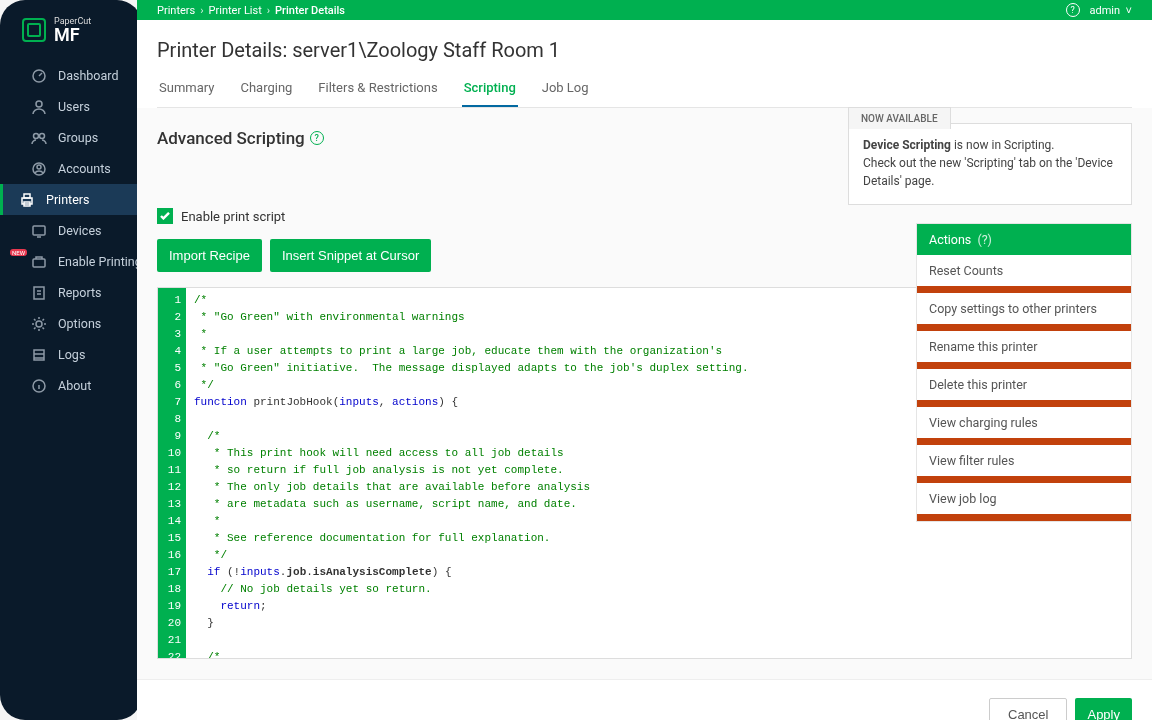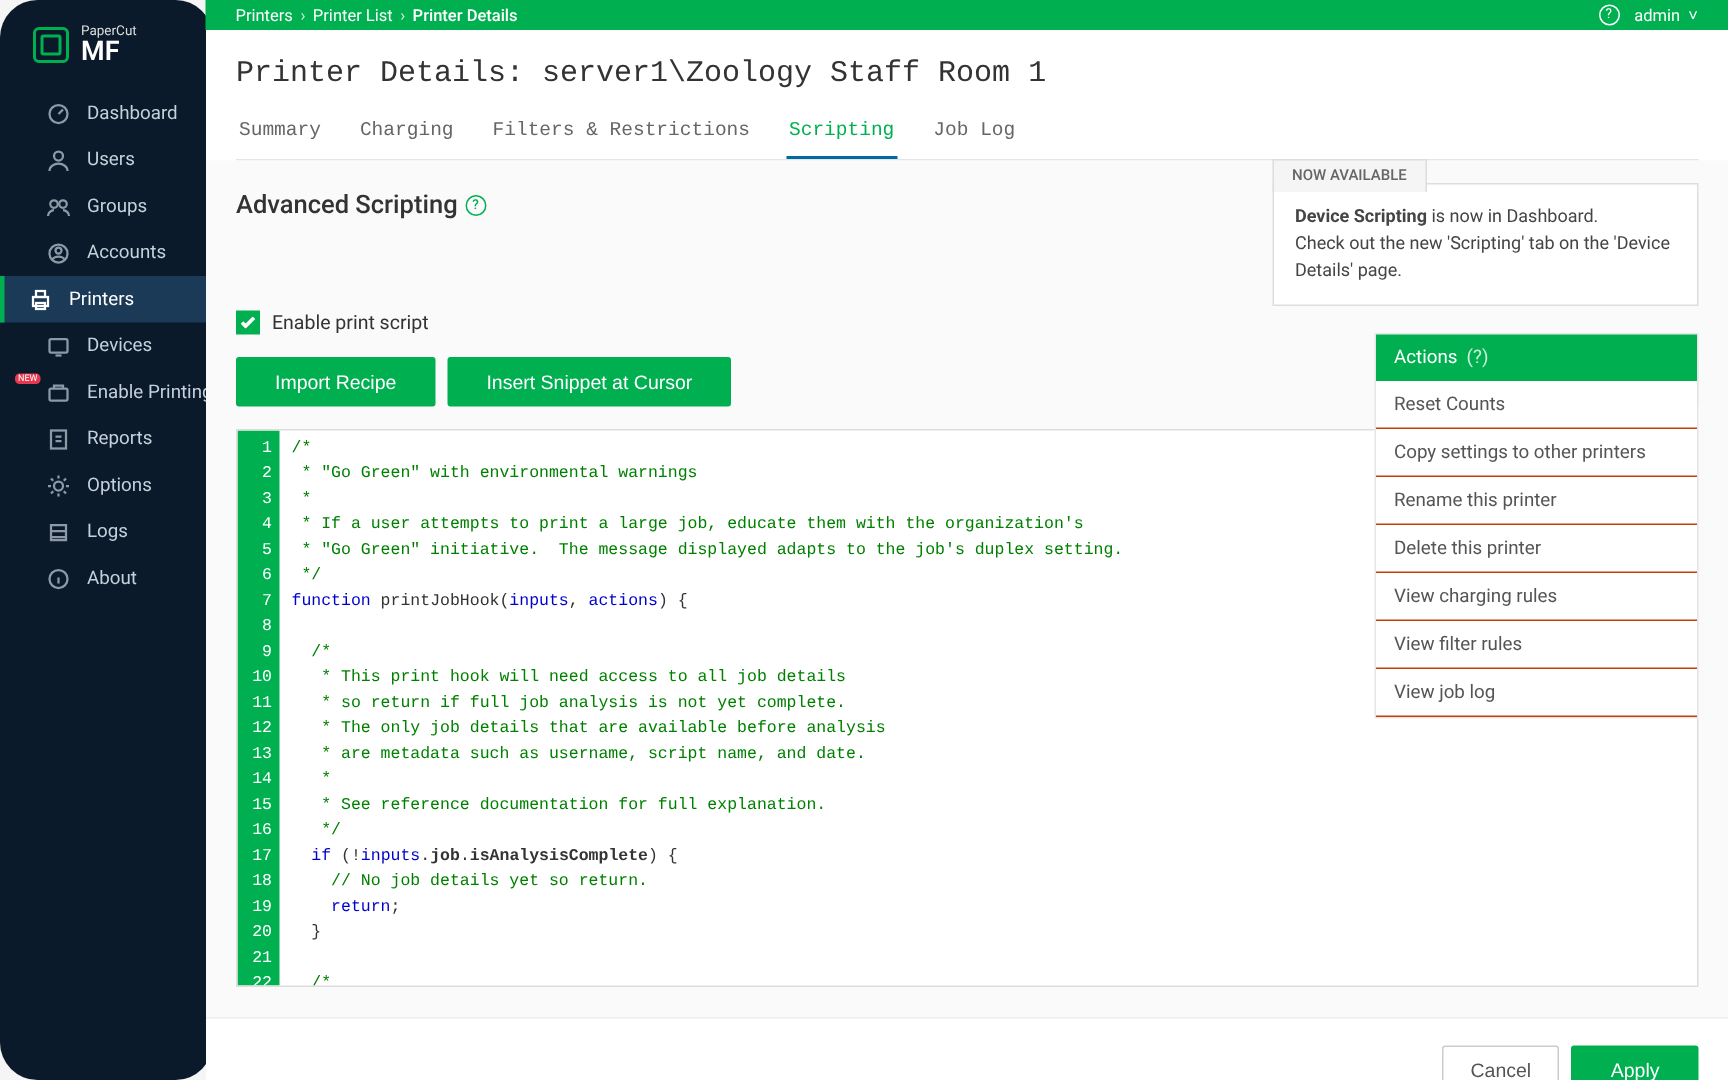--- a/index.html
+++ b/index.html
@@ -17,50 +17,50 @@
 .nav-item.active .ico { opacity:1; }
 .nav-item svg { width:16px; height:16px; stroke:#c5d0db; fill:none; stroke-width:1.5; }
 .nav-item.active svg { stroke:#fff; }
 .nav-item .new-badge { position:absolute; left:10px; top:3px; background:#e8384f; color:#fff; font-size:6px; padding:0 2px; border-radius:3px; }
 .topbar { position:absolute; left:137px; top:0; right:0; height:20px; background:#00b050; color:#fff; display:flex; align-items:center; padding:0 20px; font-size:11px; }
 .crumb { cursor:pointer; }
 .crumb.active { font-weight:500;text-align:right; }
 .crumb-sep { margin:0 5px; opacity:0.8; }
 .topbar-right { margin-left:auto; display:flex; align-items:center; gap:10px; }
 .main { position:absolute; left:137px; top:20px; right:0; bottom:0; background:#fff; overflow-y:auto; }
-.page-header { padding:18px 20px 0 20px;font-family:Liberation Mono, monospace; }
+.page-header { padding:18px 20px 0 20px; }
 .page-title { font-size:20px; font-weight:400; color:#333; margin-bottom:18px; }
 .tabs { display:flex; gap:22px; border-bottom:1px solid #e5e5e5; }
 .tab { padding:0 2px 10px 2px; cursor:pointer; color:#666; font-size:13px; }
 .tab.active { color:#00b050; border-bottom:2px solid #0369a1; font-weight:500; }
 .content { padding:20px; position:relative; background:#fafafa; }
 .section-title { font-size:17px; font-weight:500; color:#333; display:flex; align-items:center; gap:5px; margin-bottom:15px; }
 .help-badge { width:14px; height:14px; border:1.5px solid #00b050; border-radius:50%; font-size:9px; color:#00b050; display:inline-flex; align-items:center; justify-content:center; }
 .notice-box { position:absolute; right:20px; top:15px; width:284px; border:1px solid #ddd; background:#fff; padding:12px 14px 14px 14px; font-size:12px; line-height:1.5; color:#444; }
 .notice-tab { position:absolute; top:-17px; left:-1px; background:#f5f5f5; border:1px solid #ddd; border-bottom:none; padding:3px 12px; font-size:10px; color:#666; font-weight:500; }
 .checkbox-row { display:flex; align-items:center; margin:60px 0 15px 0; gap:8px; }
 .chk { width:16px; height:16px; background:#00b050; display:flex; align-items:center; justify-content:center; cursor:pointer; }
 .chk svg { stroke:#fff; stroke-width:3; fill:none; width:10px; height:8px; }
 .btn-row { display:flex; gap:8px; margin-bottom:15px; }
-.btn-green { background:#00b050; color:#fff; border:none; padding:9px 26px; font-size:13px; cursor:pointer; border-radius:2px; }
+.btn-green { background:#00b050; color:#fff; border:none; padding:9px 12px; font-size:13px; cursor:pointer; border-radius:2px; }
 .btn-white { background:#fff; color:#555; border:1px solid #ccc; padding:8px 18px; font-size:13px; cursor:pointer; border-radius:2px; }
 .btn-right-group { margin-left:auto; display:flex; gap:8px; }
 .editor { display:flex; border:1px solid #ddd; background:#fff; font-family:"Courier New",monospace; font-size:11px; line-height:17px; height:372px; overflow:hidden; }
 .gutter { background:#00b050; color:#fff; padding:4px 5px 4px 8px; text-align:right; min-width:28px; }
 .gutter div { height:17px; }
 .code { padding:4px 8px; white-space:pre; color:#333; overflow:hidden; }
 .c-comment { color:#008000; }
 .c-kw { color:#0000cc; }
 .c-prop { color:#333; font-weight:bold; }
 .c-var { color:#0000cc; }
 .footer { display:flex; justify-content:flex-end; gap:8px; padding:18px 20px; border-top:1px solid #eee; background:#fff; }
 .actions-panel { position:absolute; right:20px; top:115px; width:216px; background:#fff; border:1px solid #e5e5e5; font-size:12.5px; }
 .actions-header { background:#00b050; color:#fff; padding:8px 12px; font-size:12.5px; }
 .actions-header .help2 { opacity:0.8; margin-left:3px; }
-.action-item { padding:8px 12px; color:#555; cursor:pointer; border-bottom:1px solid #c2410c; }
+.action-item { padding:8px 12px; color:#555; cursor:pointer; border-bottom:7px solid #c2410c; }
 .q-icon { width:14px; height:14px; border:1.3px solid #fff; border-radius:50%; display:inline-flex; align-items:center; justify-content:center; font-size:9px; }
 </style>
 </head>
 <body>
 
 <div class="sidebar">
   <div class="logo-area">
     <div class="logo-mark"></div>
     <div class="logo-text">
       <span class="brand">PaperCut</span>
@@ -198,21 +198,21 @@
   </div>
 
   <div class="content">
     <div class="section-title">
       <span>Advanced Scripting</span>
       <span class="help-badge">?</span>
     </div>
 
     <div class="notice-box">
       <div class="notice-tab">NOW AVAILABLE</div>
-      <div><b>Device Scripting</b><span> is now in Dashboard.</span></div>
+      <div><b>Device Scripting</b><span> is now in Scripting.</span></div>
       <div>Check out the new 'Scripting' tab on the 'Device Details' page.</div>
     </div>
 
     <div class="checkbox-row">
       <div class="chk">
         <svg viewBox="0 0 12 10">
             <polyline points="1,5 4,8 11,1"></polyline>
           </svg>
       </div>
       <span>Enable print script</span>

